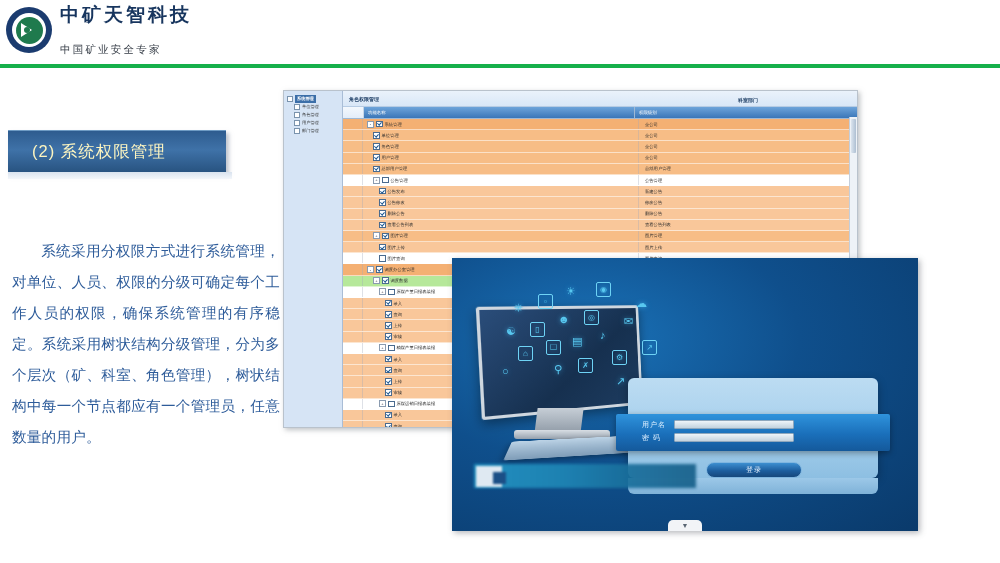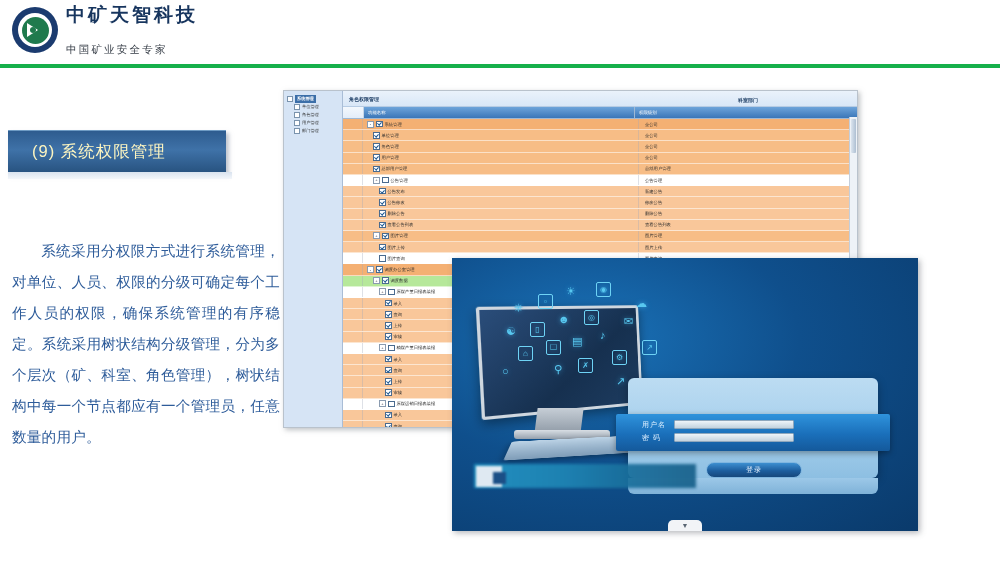--- a/index.html
+++ b/index.html
@@ -11,21 +11,21 @@
   }
   #slide {
     position: relative;
     width: 1000px; height: 563px;
     background: #ffffff;
     overflow: hidden;
   }
 
   
   .logo-wrap {
-    position: absolute; left: 12px; top: 4px;
+    position: absolute; left: 6px; top: 4px;
     width: 190px; height: 52px;
     display: flex; align-items: center; gap: 8px;
   }
   .logo-mark {
     width: 46px; height: 46px; border-radius: 50%;
     background: #1b3b6f;
     display: flex; align-items: center; justify-content: center;
     position: relative;
     flex: 0 0 auto;
   }
@@ -395,21 +395,21 @@
     <div class="logo-text">
       <div class="logo-title">中矿天智科技</div>
       <div class="logo-sub">中国矿业安全专家</div>
     </div>
   </div>
 
 
   <div class="green-rule"></div>
 
   <div class="badge">
-    <div class="badge-text">(9) 系统权限管理</div>
+    <div class="badge-text">(2) 系统权限管理</div>
   </div>
   <div class="badge-foot"></div>
 
   <div class="body-copy">系统采用分权限方式进行系统管理，对单位、人员、权限的分级可确定每个工作人员的权限，确保系统管理的有序稳定。系统采用树状结构分级管理，分为多个层次（矿、科室、角色管理），树状结构中每一个节点都应有一个管理员，任意数量的用户。</div>
 
   <div class="shot">
     <div class="shot-inner">
 
       <div class="shot-left">
         <div id="sidebar-tree-host">

